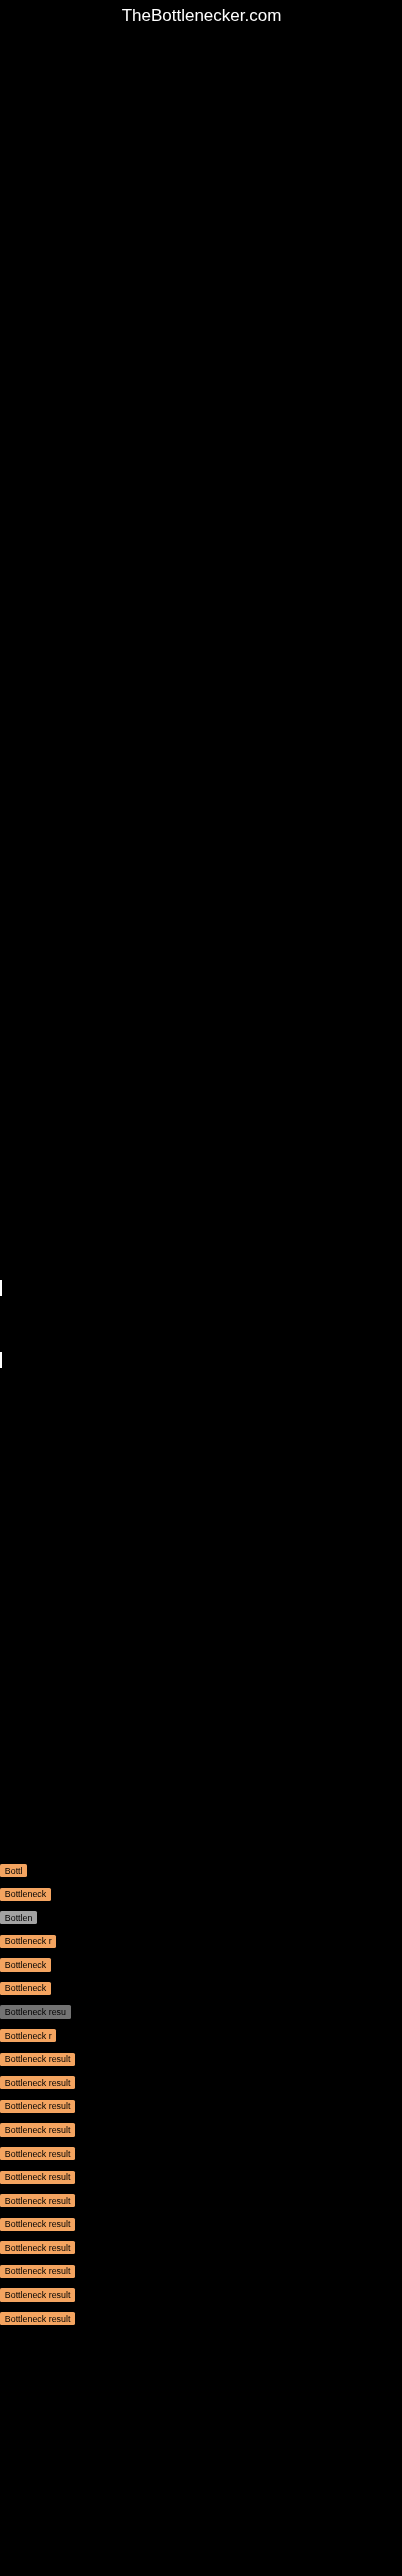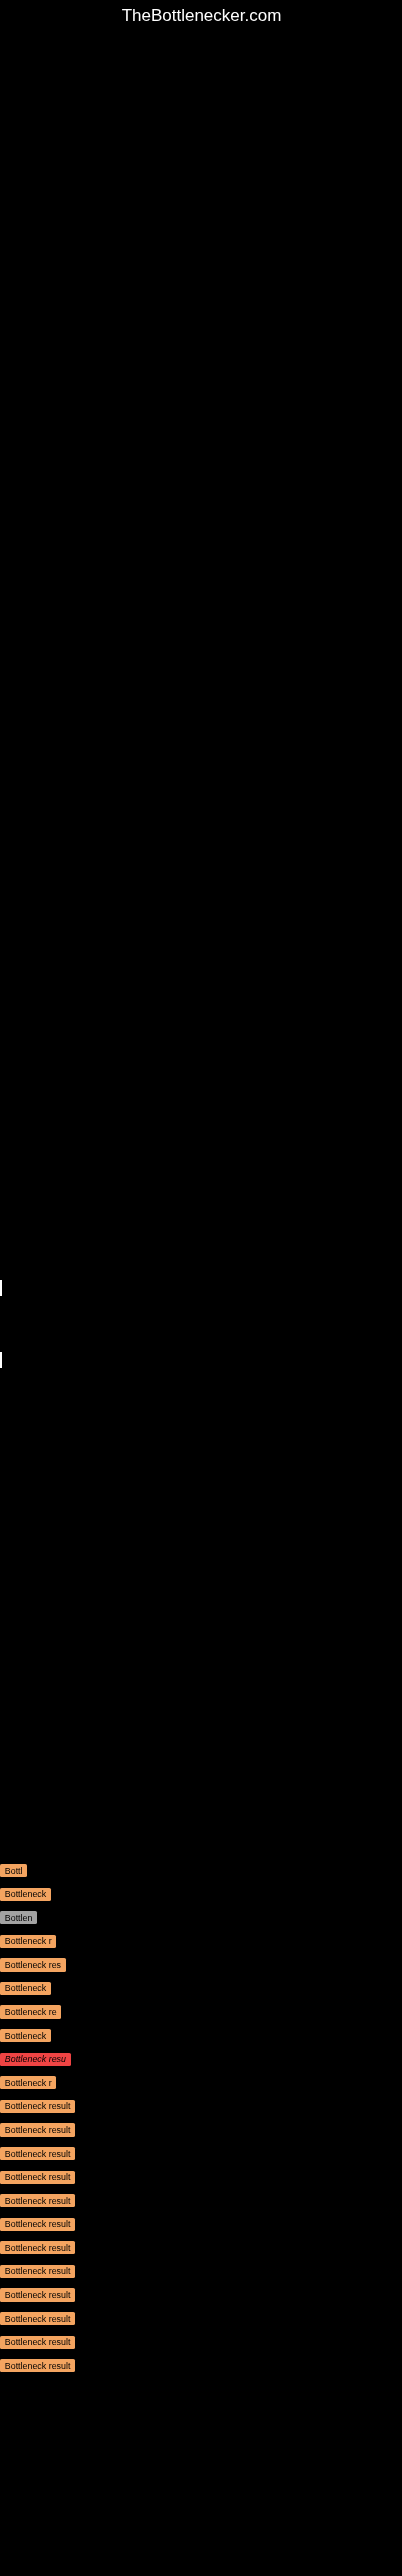--- a/index.html
+++ b/index.html
@@ -73,25 +73,23 @@
 
 <div class="cursor-line cursor-line-1"></div>
 
 <div class="cursor-line cursor-line-2"></div>
 
 <div class="bottleneck-items-container" id="items-container">
 <div class="bottleneck-item"><span class="bottleneck-badge" style="background-color: rgb(244, 164, 96);">Bottl</span></div>
     <div class="bottleneck-item"><span class="bottleneck-badge" style="background-color: rgb(244, 164, 96);">Bottleneck</span></div>
     <div class="bottleneck-item"><span class="bottleneck-badge" style="background-color: #a3a3a3;">Bottlen</span></div>
     <div class="bottleneck-item"><span class="bottleneck-badge" style="background-color: rgb(244, 164, 96);">Bottleneck r</span></div>
-    <div class="bottleneck-item"><span class="bottleneck-badge" style="background-color: rgb(244, 164, 96);">Bottleneck res</span></div>
     <div class="bottleneck-item"><span class="bottleneck-badge" style="background-color: rgb(244, 164, 96);">Bottleneck</span></div>
-    <div class="bottleneck-item"><span class="bottleneck-badge" style="background-color: rgb(244, 164, 96);">Bottleneck re</span></div>
     <div class="bottleneck-item"><span class="bottleneck-badge" style="background-color: rgb(244, 164, 96);">Bottleneck</span></div>
-    <div class="bottleneck-item"><span class="bottleneck-badge" style="background-color: #ef4444; font-style: italic;">Bottleneck resu</span></div>
+    <div class="bottleneck-item"><span class="bottleneck-badge" style="background-color: #737373;">Bottleneck resu</span></div>
     <div class="bottleneck-item"><span class="bottleneck-badge" style="background-color: rgb(244, 164, 96);">Bottleneck r</span></div>
     <div class="bottleneck-item"><span class="bottleneck-badge" style="background-color: rgb(244, 164, 96);">Bottleneck result</span></div>
     <div class="bottleneck-item"><span class="bottleneck-badge" style="background-color: rgb(244, 164, 96);">Bottleneck result</span></div>
     <div class="bottleneck-item"><span class="bottleneck-badge" style="background-color: rgb(244, 164, 96);">Bottleneck result</span></div>
     <div class="bottleneck-item"><span class="bottleneck-badge" style="background-color: rgb(244, 164, 96);">Bottleneck result</span></div>
     <div class="bottleneck-item"><span class="bottleneck-badge" style="background-color: rgb(244, 164, 96);">Bottleneck result</span></div>
     <div class="bottleneck-item"><span class="bottleneck-badge" style="background-color: rgb(244, 164, 96);">Bottleneck result</span></div>
     <div class="bottleneck-item"><span class="bottleneck-badge" style="background-color: rgb(244, 164, 96);">Bottleneck result</span></div>
     <div class="bottleneck-item"><span class="bottleneck-badge" style="background-color: rgb(244, 164, 96);">Bottleneck result</span></div>
     <div class="bottleneck-item"><span class="bottleneck-badge" style="background-color: rgb(244, 164, 96);">Bottleneck result</span></div>

